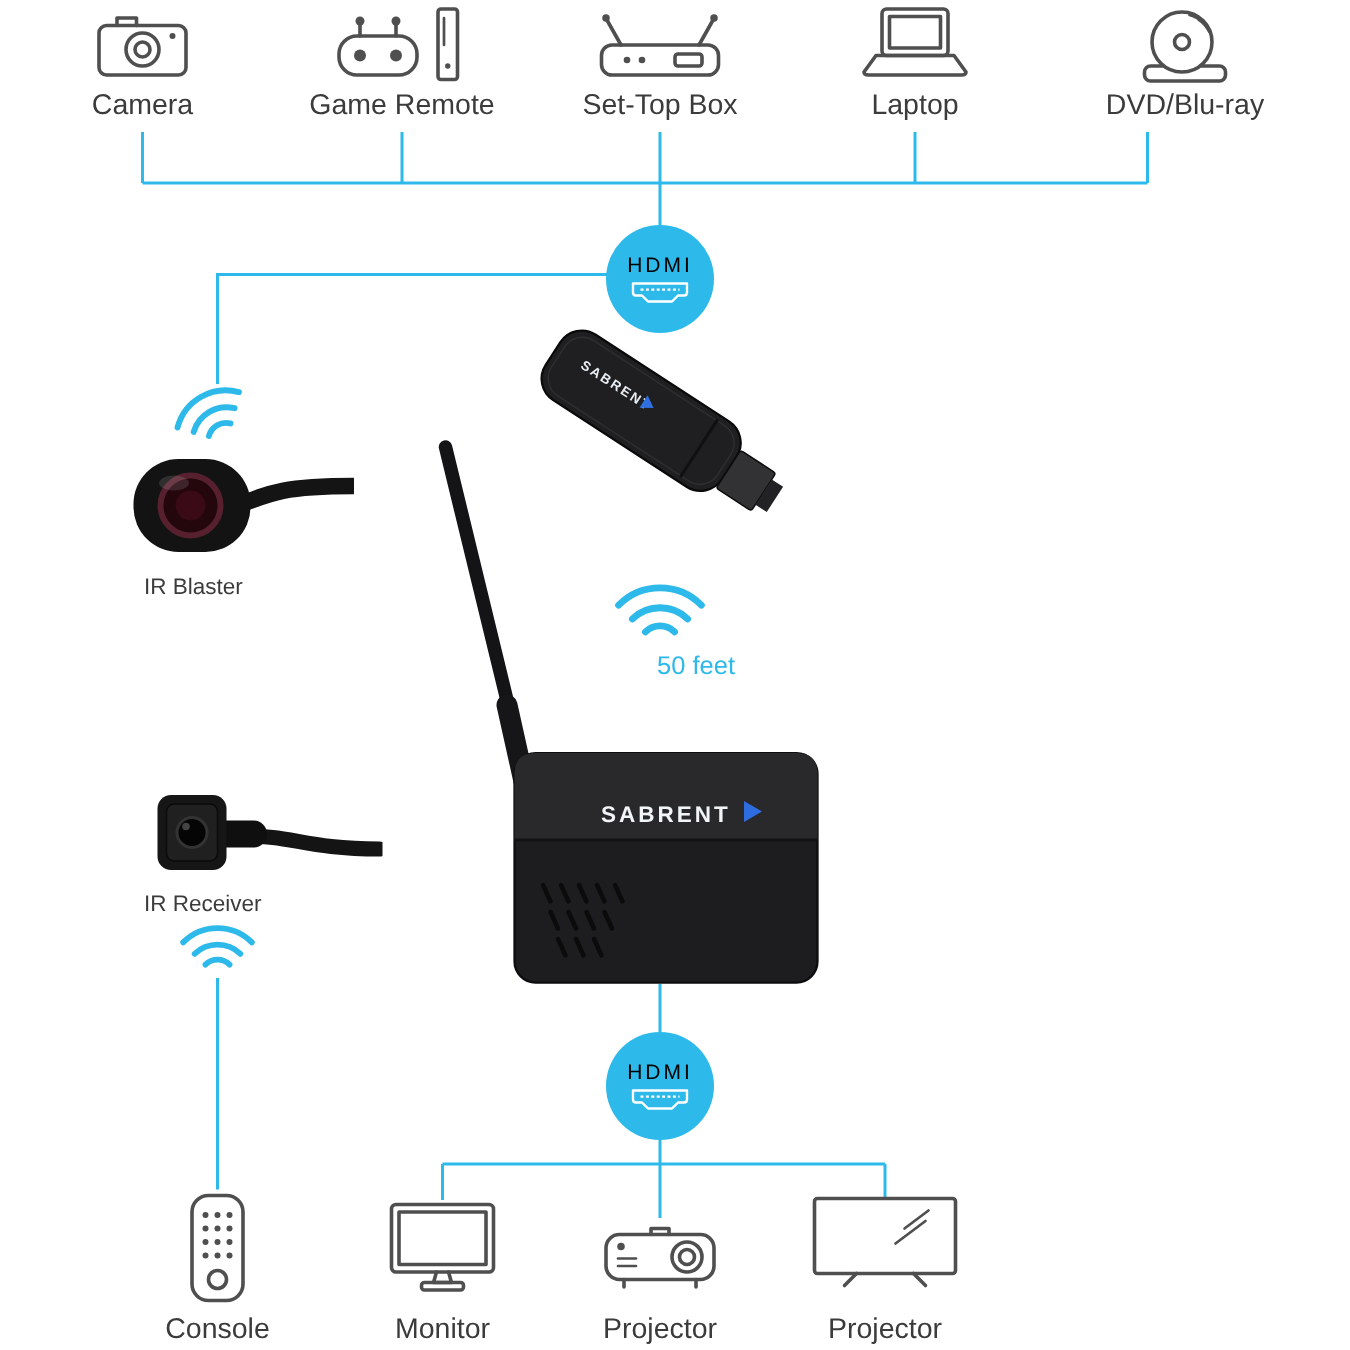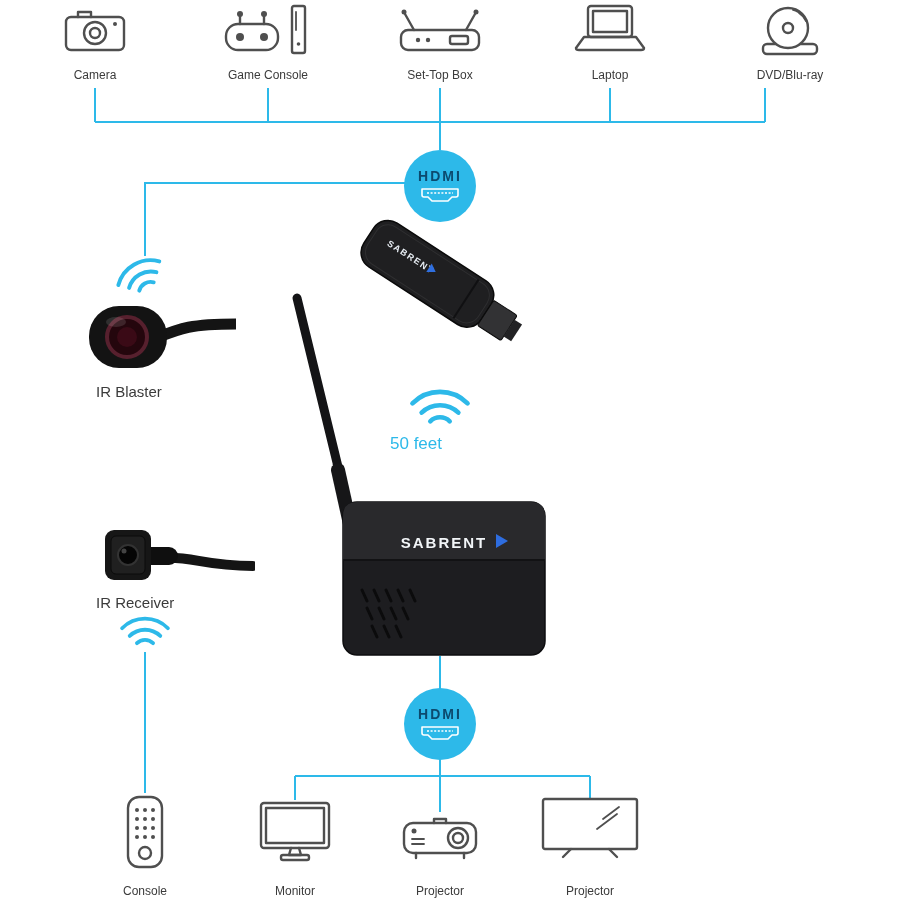--- a/index.html
+++ b/index.html
@@ -1,35 +1,35 @@
 <!DOCTYPE html>
 <html style="--accent: #2db9e9; --icon-stroke: #4f4f4f; --label-color: #3b3b3b; --device-black: #1b1b1d; --background: #ffffff;"><head>
 <meta charset="utf-8">
 <style>
   *{margin:0;padding:0;box-sizing:border-box}
   html,body{background:#fff}
   body{font-family:"Liberation Sans",sans-serif}
   #canvas{position:relative;width:900px;height:900px;background:var(--background,#fff);overflow:hidden}
-  .label{font-size:12px;color:var(--label-color,#3b3b3b);text-align:center;white-space:nowrap}
+  .label{font-size:19px;color:var(--label-color,#3b3b3b);text-align:center;white-space:nowrap}
   .node{position:absolute;display:flex;flex-direction:column;align-items:center;justify-content:space-between;z-index:2}
   .node.top{top:4px;height:78px}
   .node.bottom{top:795px;height:103px}
   #connectors{position:absolute;left:0;top:0;z-index:1}
   #connectors path{stroke:var(--accent,#2db9e9);stroke-width:2;fill:none}
   .oline{stroke:var(--icon-stroke,#4f4f4f);stroke-width:2.4;fill:none;stroke-linecap:round;stroke-linejoin:round}
   .othin{stroke:var(--icon-stroke,#4f4f4f);stroke-width:1.8;fill:none;stroke-linecap:round}
   .ofill{fill:var(--icon-stroke,#4f4f4f);stroke:none}
   .owhite{fill:#fff;stroke:var(--icon-stroke,#4f4f4f);stroke-width:2.4}
   .arcs{position:absolute;z-index:2}
   .arcs path{stroke:var(--accent,#2db9e9);stroke-width:4.5;fill:none;stroke-linecap:round}
   .device{position:absolute;z-index:2}
   .hdmi-badge{position:absolute;width:72px;height:72px;border-radius:50%;background:var(--accent,#2db9e9);
     display:flex;flex-direction:column;align-items:center;justify-content:center;gap:3px;z-index:3}
-  .hdmi-text{color:#0c4a6e;font-weight:bold;font-size:14px;letter-spacing:2px}
-  .range-label{position:absolute;left:390px;top:434px;width:100px;text-align:left;color:var(--accent,#2db9e9);font-size:17px;z-index:2}
+  .hdmi-text{color:#000000;font-weight:normal;font-size:14px;letter-spacing:2px}
+  .range-label{position:absolute;left:390px;top:434px;width:100px;text-align:right;color:var(--accent,#2db9e9);font-size:17px;z-index:2}
   .side-label{position:absolute;font-size:15px;color:var(--label-color,#3b3b3b);z-index:2;white-space:nowrap}
   svg{display:block}
 </style>
 </head>
 <body>
 
 <div id="canvas">
 
   <svg id="connectors" width="900" height="900" viewBox="0 0 900 900">
     <path d="M95,88 V122 M268,88 V122 M440,88 V150 M610,88 V122 M765,88 V122
@@ -58,21 +58,21 @@
       <rect class="oline" x="70" y="2" width="13" height="47" rx="2"></rect>
       <path class="othin" d="M74,8 V26"></path>
       <circle class="ofill" cx="76.5" cy="40" r="1.8"></circle>
       <path class="oline" d="M18,20 V12 M42,20 V12"></path>
       <circle class="ofill" cx="18" cy="10" r="3"></circle>
       <circle class="ofill" cx="42" cy="10" r="3"></circle>
       <rect class="oline" x="4" y="20" width="52" height="26" rx="12"></rect>
       <circle class="ofill" cx="18" cy="33" r="4"></circle>
       <circle class="ofill" cx="42" cy="33" r="4"></circle>
     </svg>
-    <div class="label">Game Console</div>
+    <div class="label">Game Remote</div>
   </div>
 
   <div class="node top" style="left:370px;width:140px">
     <svg width="84" height="52" viewBox="0 0 84 52">
       <path class="oline" d="M16,26 L7,10 M68,26 L77,10"></path>
       <circle class="ofill" cx="6" cy="8" r="2.5"></circle>
       <circle class="ofill" cx="78" cy="8" r="2.5"></circle>
       <rect class="oline" x="3" y="26" width="78" height="20" rx="7"></rect>
       <circle class="ofill" cx="20" cy="36" r="2.2"></circle>
       <circle class="ofill" cx="30" cy="36" r="2.2"></circle>

